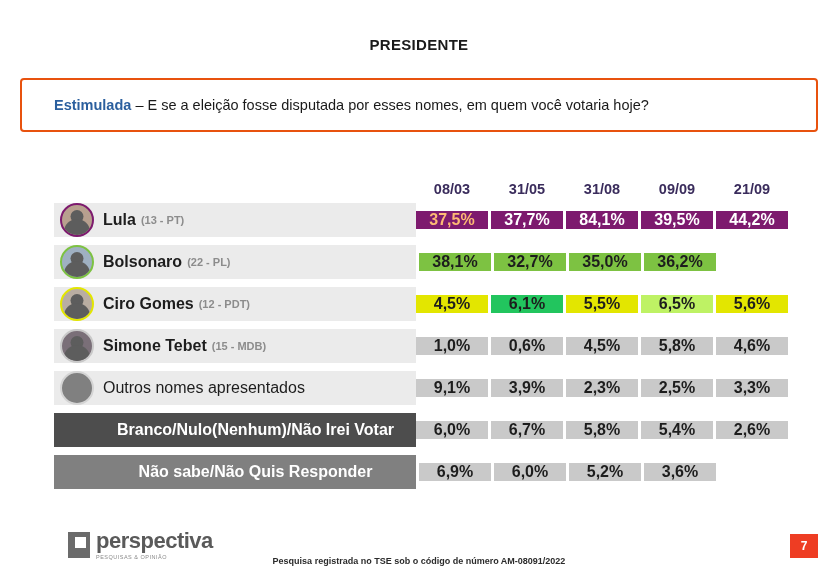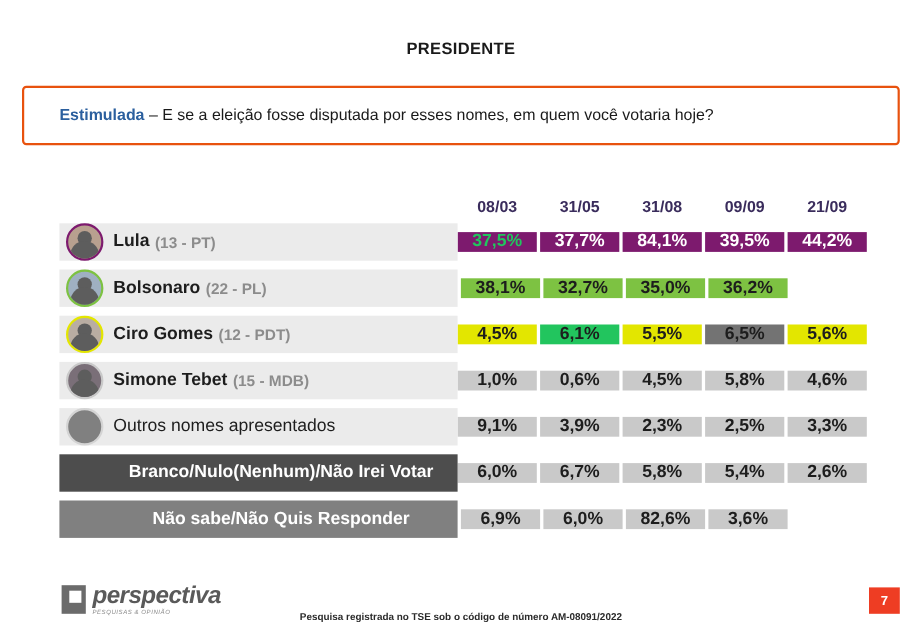--- a/index.html
+++ b/index.html
@@ -118,21 +118,21 @@
   }
   .avatar.plain { background: #808080; border-color: #d4d4d4; }
   .avatar.blank { visibility: hidden; }
 
   .cand-name {
     font-size: 16px;
     font-weight: bold;
     color: #1d1d1d;
   }
   .cand-party {
-    font-size: 14px;
+    font-size: 11px;
     font-weight: bold;
     color: #8c8c8c;
     margin-left: 5px;
   }
   .namecell.dark .cand-name, .namecell.mid .cand-name { color: #ffffff; }
   .namecell.reg .cand-name { font-weight: normal; }
 
   .name-center {
     width: 100%;
     text-align: center;
@@ -147,24 +147,23 @@
     justify-content: center;
     font-size: 16px;
     font-weight: bold;
     color: #1d1d1d;
   }
   .gap { width: 3px; flex: 0 0 3px; }
 
   
   #logo {
     position: absolute;
-    left: 56px; top: 530px;
-    display: flex;
-    align-items: center;
-    font-style: italic;
+    left: 68px; top: 530px;
+    display: flex;
+    align-items: center;
   }
   #logo .mark {
     width: 22px; height: 26px;
     background: #6b6b6b;
     margin-right: 6px;
     position: relative;
   }
   #logo .mark:after {
     content: "";
     position: absolute;
@@ -236,21 +235,21 @@
   <div class="row">
     <div class="bar" style="background:#7d1a6e"></div>
     <div class="namecell">
       <div class="avatar" style="border-color:#7d1a6e;background:#b8a08f">
         <div class="head"></div>
           <div class="body"></div>
       </div>
       <span class="cand-name">Lula</span>
       <span class="cand-party">(13 - PT)</span>
     </div>
-    <div class="val" style="background:#7d1a6e;color:#22c55e">37,5%</div>
+    <div class="val" style="background:#7d1a6e;color:#fdba74">37,5%</div>
     <div class="gap"></div>
     <div class="val" style="background:#7d1a6e;color:#fff">37,7%</div>
     <div class="gap"></div>
     <div class="val" style="background:#7d1a6e;color:#fff">84,1%</div>
     <div class="gap"></div>
     <div class="val" style="background:#7d1a6e;color:#fff">39,5%</div>
     <div class="gap"></div>
     <div class="val" style="background:#7d1a6e;color:#fff">44,2%</div>
   </div>
 
@@ -283,21 +282,21 @@
       </div>
       <span class="cand-name">Ciro Gomes</span>
       <span class="cand-party">(12 - PDT)</span>
     </div>
     <div class="val" style="background:#e3e600">4,5%</div>
     <div class="gap"></div>
     <div class="val" style="background:#22c55e">6,1%</div>
     <div class="gap"></div>
     <div class="val" style="background:#e3e600">5,5%</div>
     <div class="gap"></div>
-    <div class="val" style="background:#737373">6,5%</div>
+    <div class="val" style="background:#bef264">6,5%</div>
     <div class="gap"></div>
     <div class="val" style="background:#e3e600">5,6%</div>
   </div>
 
   <div class="row">
     <div class="bar" style="background:#c9c9c9"></div>
     <div class="namecell">
       <div class="avatar" style="border-color:#c9c9c9;background:#7a6f78">
         <div class="head"></div>
           <div class="body"></div>
@@ -354,21 +353,21 @@
     <div class="bar" style="background:#808080"></div>
     <div class="namecell mid">
       <div class="avatar blank"></div>
       <span class="cand-name name-center">Não sabe/Não Quis Responder</span>
     </div>
     <div class="gap"></div>
     <div class="val" style="background:#c9c9c9">6,9%</div>
     <div class="gap"></div>
     <div class="val" style="background:#c9c9c9">6,0%</div>
     <div class="gap"></div>
-    <div class="val" style="background:#c9c9c9">82,6%</div>
+    <div class="val" style="background:#c9c9c9">5,2%</div>
     <div class="gap"></div>
     <div class="val" style="background:#c9c9c9">3,6%</div>
   </div>
 </div>
 
 <div id="logo">
   <div class="mark"></div>
   <div>
     <div class="wordmark">perspectiva</div>
     <div class="tagline">PESQUISAS &amp; OPINIÃO</div>

